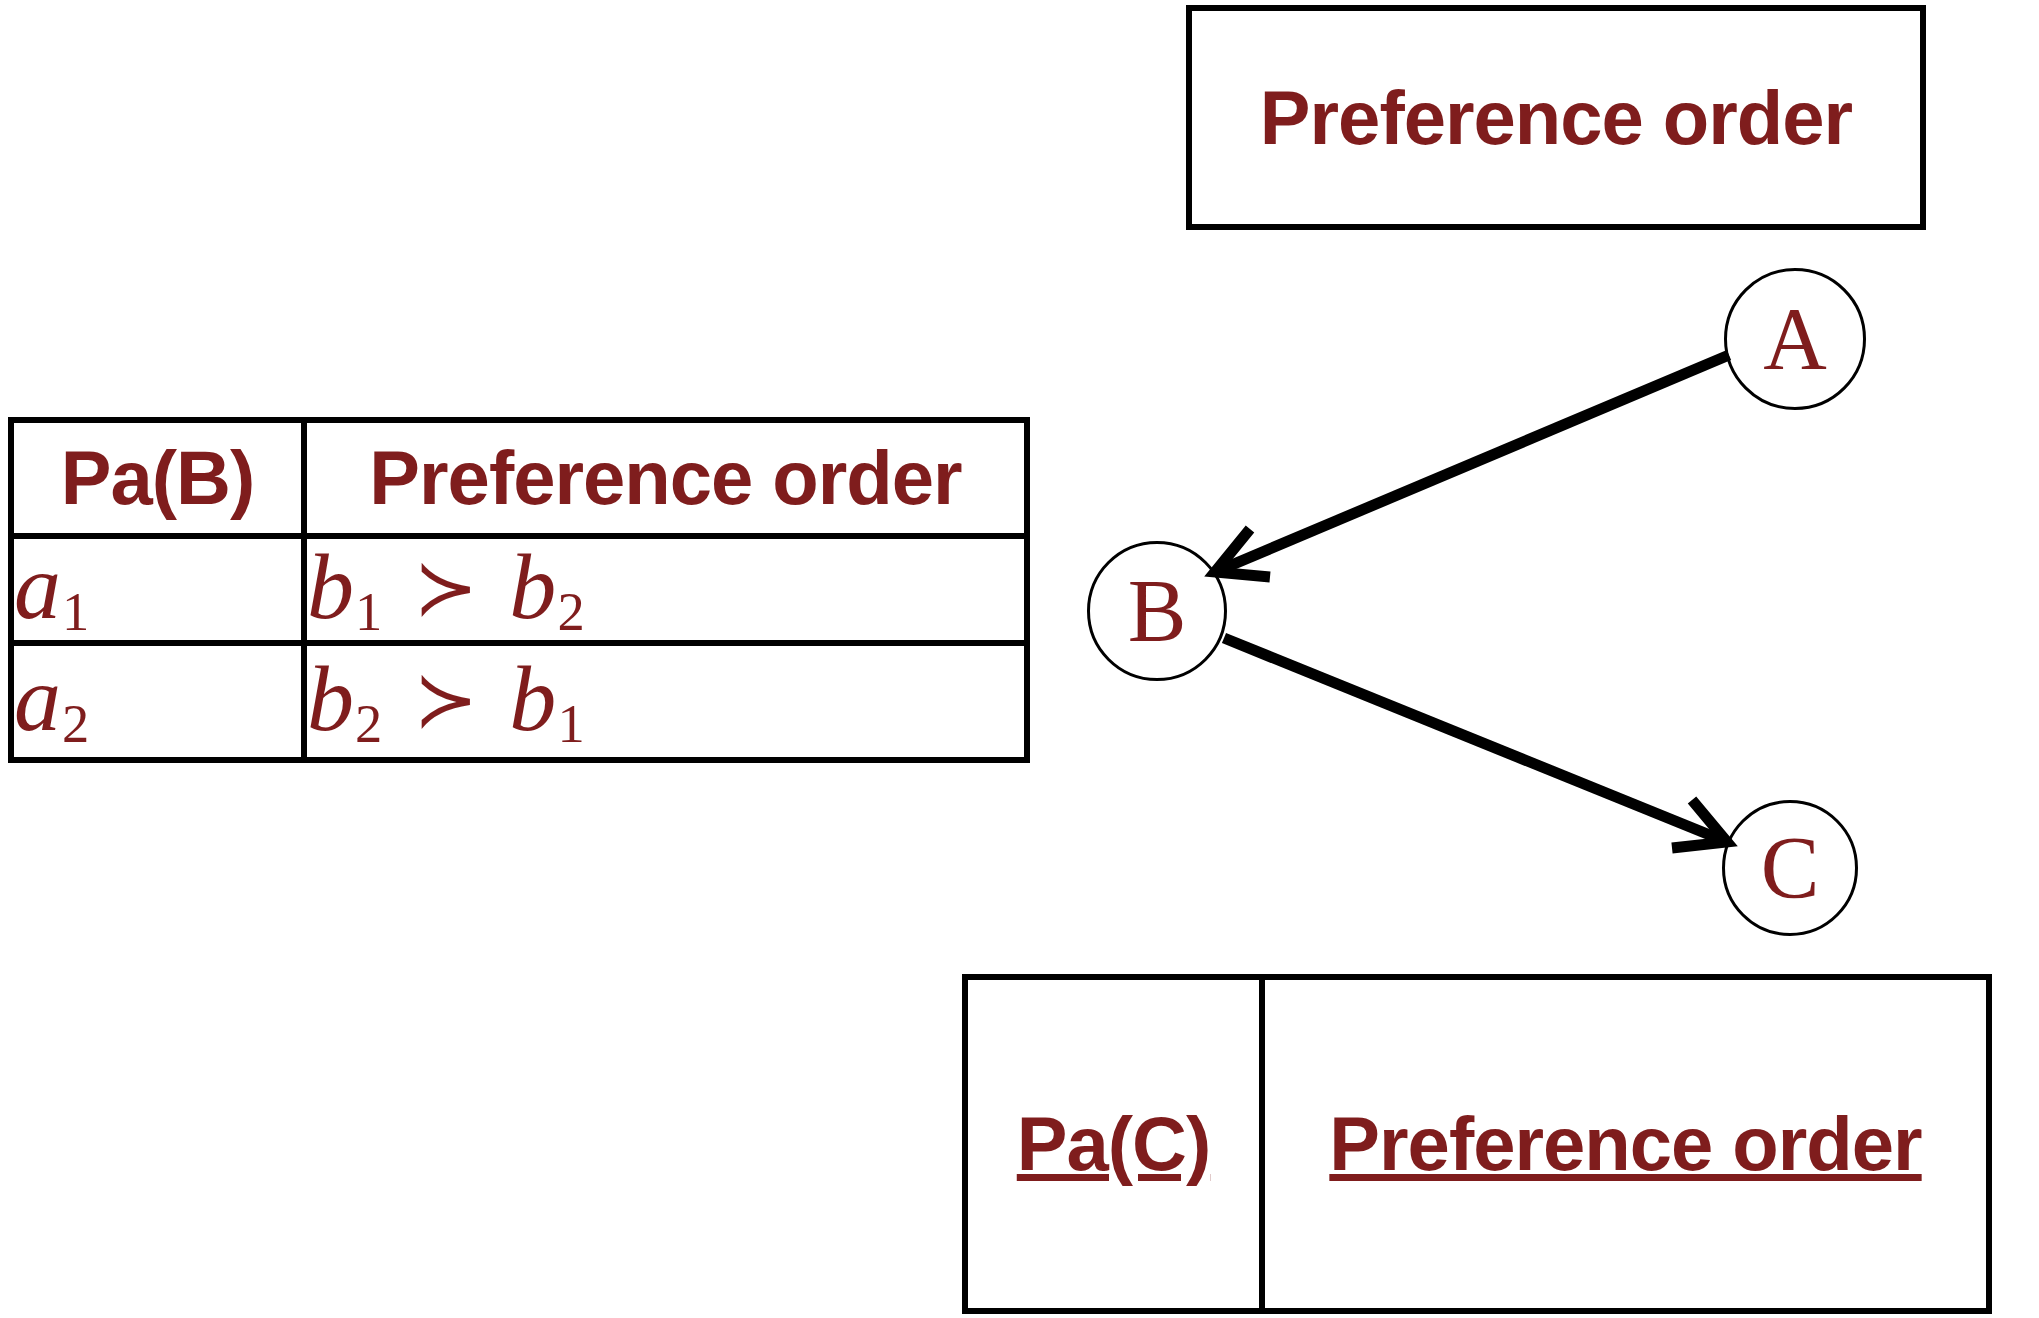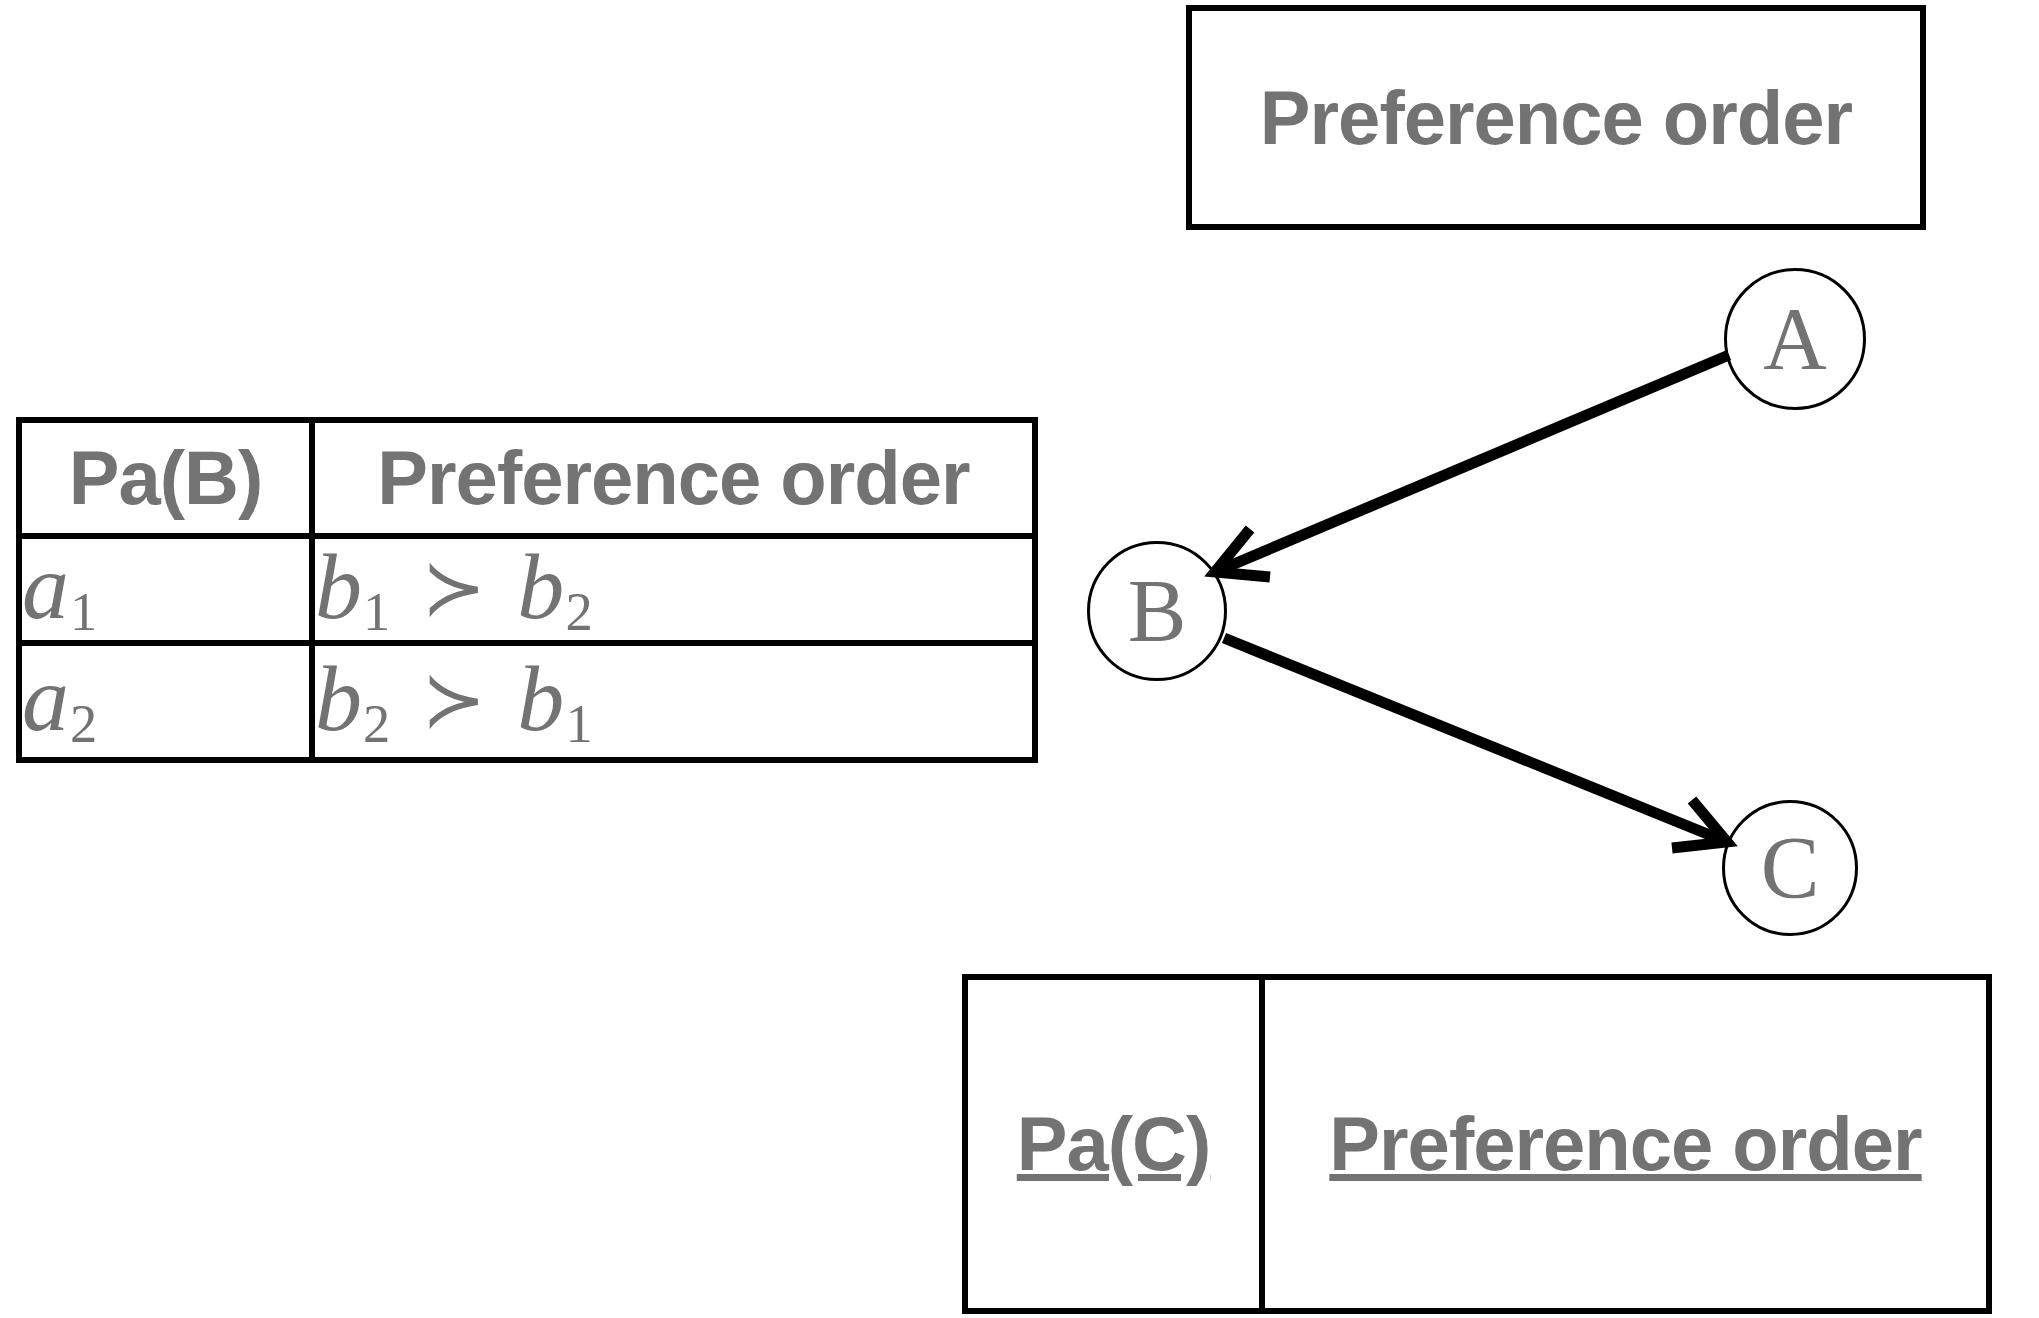--- a/index.html
+++ b/index.html
@@ -1,21 +1,21 @@
 <!DOCTYPE html>
 <html><head>
 <meta charset="utf-8">
 <style>
   html, body { margin: 0; padding: 0; background: #ffffff; }
   .canvas {
     position: relative;
     width: 2039px;
     height: 1318px;
     background: #ffffff;
-    color: #737373;
+    color: #7f1d1d;
     overflow: hidden;
   }
 
   
   table.tbl {
     position: absolute;
     border-collapse: collapse;
     table-layout: fixed;
     background: #ffffff;
   }
@@ -95,21 +95,21 @@
     <colgroup>
         <col style="width:734px">
       </colgroup>
     <tbody>
         <tr style="height:112px;">
       <th class="hdr">Preference order</th>
     </tr>
   </tbody>
     </table>
 
-  <table class="tbl" style="left:16px; top:417px; width:1016px; height:340px;">
+  <table class="tbl" style="left:8px; top:417px; width:1016px; height:340px;">
     <colgroup>
         <col style="width:293px">
         <col style="width:723px">
       </colgroup>
     <tbody>
         <tr style="height:116px;">
       <th class="hdr">Pa(B)</th>
       <th class="hdr">Preference order</th>
     </tr>
     <tr style="height:107px;">

